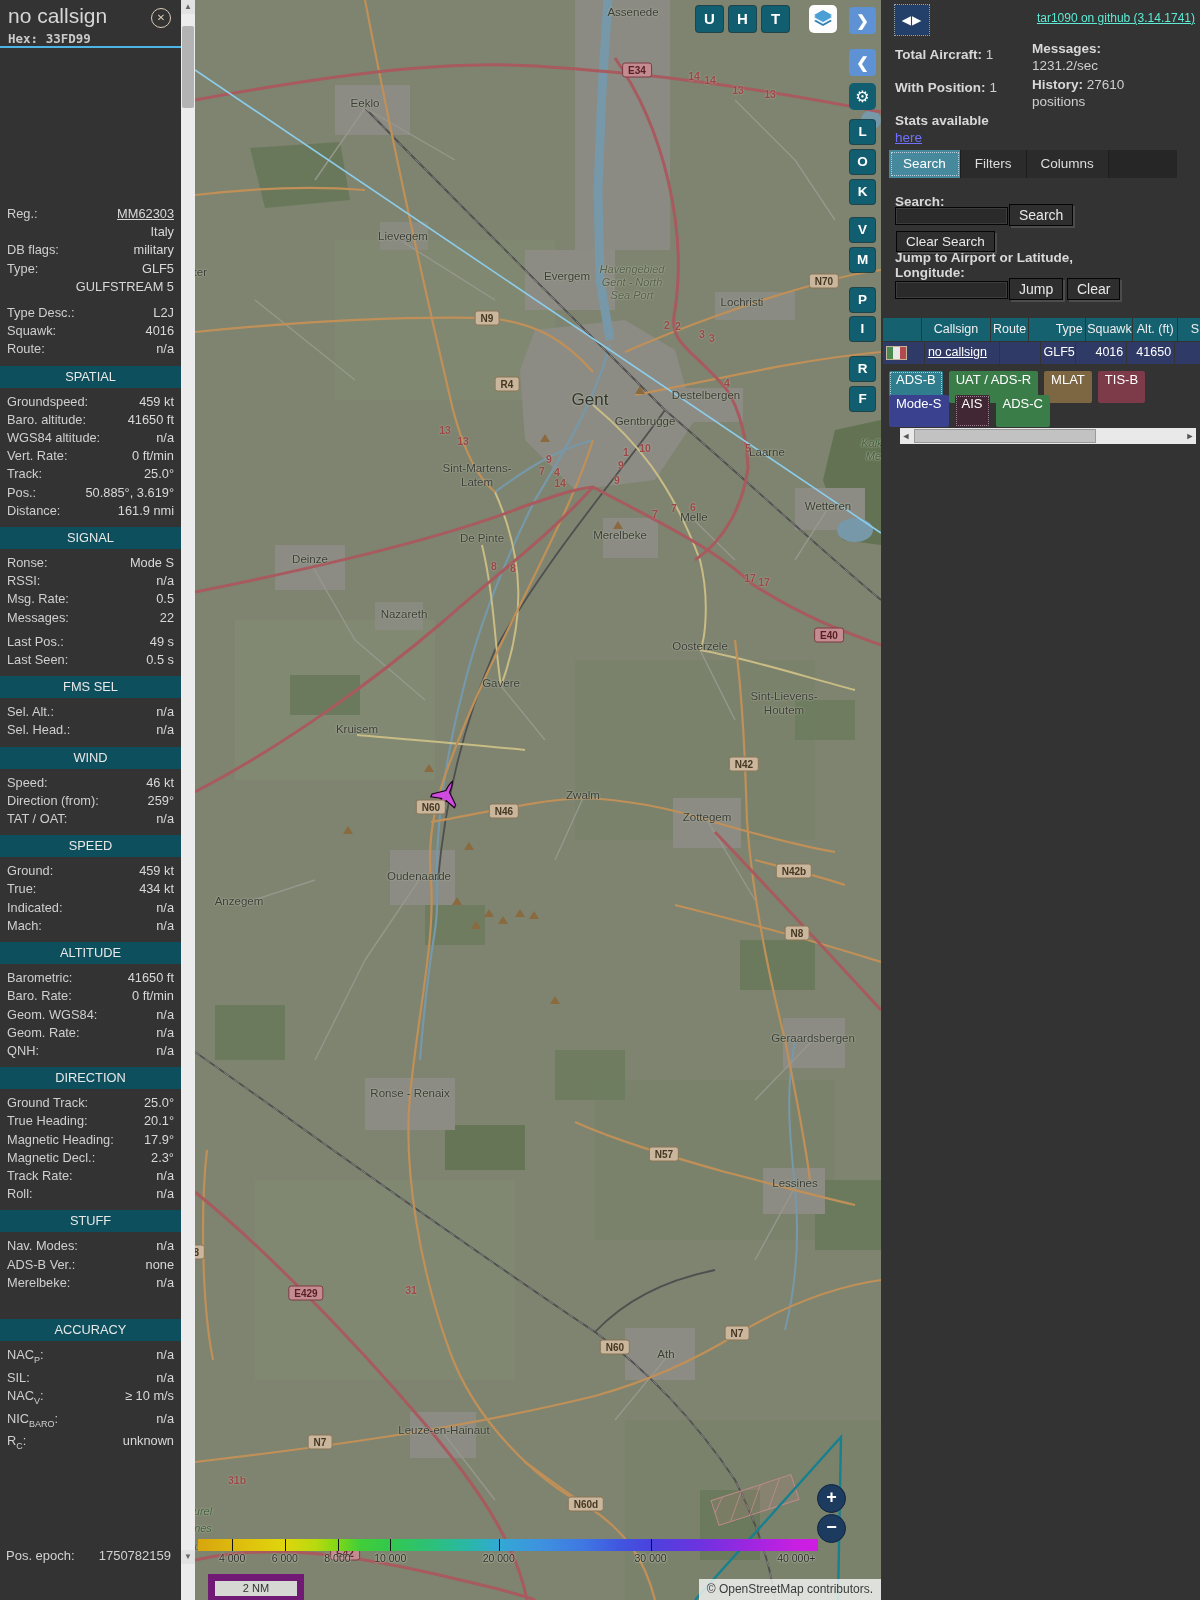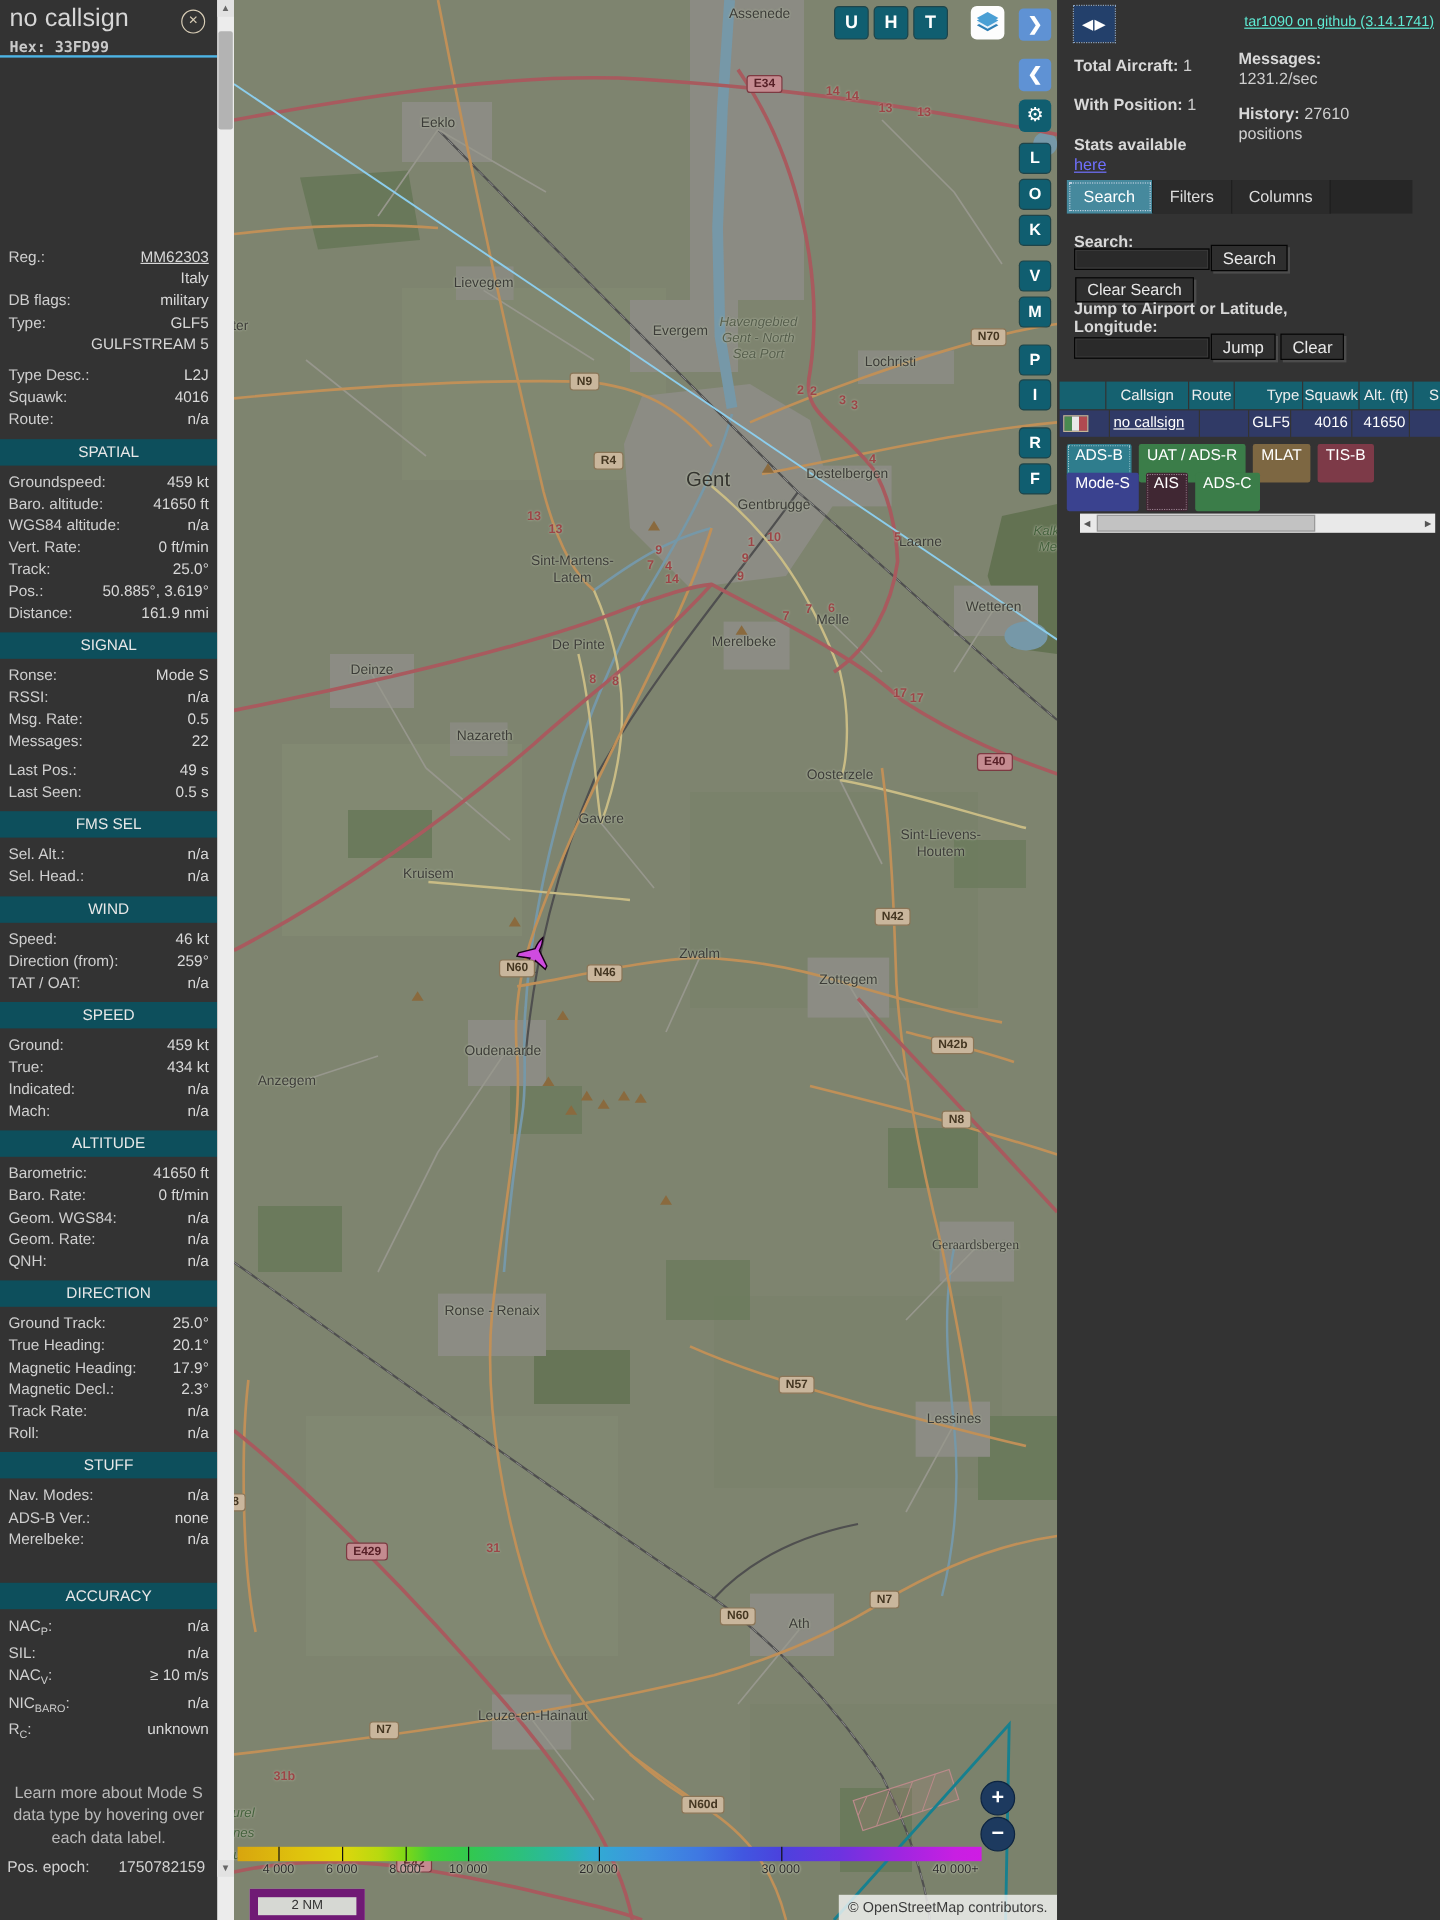--- a/index.html
+++ b/index.html
@@ -336,21 +336,20 @@
       </div>
       <div class="sb-row">
         <span class="sb-lab">NIC<sub>BARO</sub>:</span>
         <span class="sb-val">n/a</span>
       </div>
       <div class="sb-row">
         <span class="sb-lab">R<sub>C</sub>:</span>
         <span class="sb-val">unknown</span>
       </div>
     </div>
-  <div id="sb-note">Learn more about Mode S data type by hovering over each data label.</div>
   <div id="sb-epoch">
     <span>Pos. epoch:</span>
     <span>1750782159</span>
   </div>
 </div>
 <div id="sb-scroll">
   <div class="arr" style="top:0;">▲</div>
   <div id="sb-thumb"></div>
   <div class="arr" style="top:1550px;">▼</div>
 </div>
@@ -502,21 +501,21 @@
       <div class="mlab " style="left: 209px; top: 608px;">Nazareth</div>
       <div class="mlab " style="left: 505px; top: 640px;">Oosterzele</div>
       <div class="mlab " style="left: 306px; top: 677px;">Gavere</div>
       <div class="mlab " style="left: 589px; top: 690px;">Sint-Lievens-</div>
       <div class="mlab " style="left: 589px; top: 704px;">Houtem</div>
       <div class="mlab " style="left: 162px; top: 723px;">Kruisem</div>
       <div class="mlab " style="left: 388px; top: 789px;">Zwalm</div>
       <div class="mlab " style="left: 512px; top: 811px;">Zottegem</div>
       <div class="mlab " style="left: 224px; top: 870px;">Oudenaarde</div>
       <div class="mlab " style="left: 44px; top: 895px;">Anzegem</div>
-      <div class="mlab " style="left: 618px; top: 1032px; font-family: Liberation Serif, serif;">Geraardsbergen</div>
+      <div class="mlab " style="left: 618px; top: 1032px;">Geraardsbergen</div>
       <div class="mlab " style="left: 215px; top: 1087px;">Ronse - Renaix</div>
       <div class="mlab " style="left: 600px; top: 1177px;">Lessines</div>
       <div class="mlab " style="left: 471px; top: 1348px;">Ath</div>
       <div class="mlab " style="left: 249px; top: 1424px;">Leuze-en-Hainaut</div>
       <div class="mlab grn" style="left: 8px; top: 1505px;">urel</div>
       <div class="mlab grn" style="left: 8px; top: 1522px;">nes</div>
       <div class="mlab grn" style="left: 4px; top: 1540px;">ut</div>
       <div class="shield e" style="left: 442px; top: 70px;">E34</div>
       <div class="shield n" style="left: 292px; top: 318px;">N9</div>
       <div class="shield n" style="left: 312px; top: 384px;">R4</div>
@@ -645,21 +644,21 @@
     <div>
       <span class="pn-b">Stats available</span><br>
       <span id="pn-here">here</span>
     </div>
   </div>
   <div id="pn-col2">
     <div>
       <span class="pn-b">Messages:</span><br>
       <span>1231.2/sec</span>
     </div>
-    <div style="margin-top:12px;">
+    <div style="margin-top:2px;">
       <span class="pn-b">History:</span>
       <span>27610</span><br>
       <span>positions</span>
     </div>
   </div>
 
   <div id="pn-tabs">
       <div class="tab active">Search</div>
       <div class="tab">Filters</div>
       <div class="tab">Columns</div>

